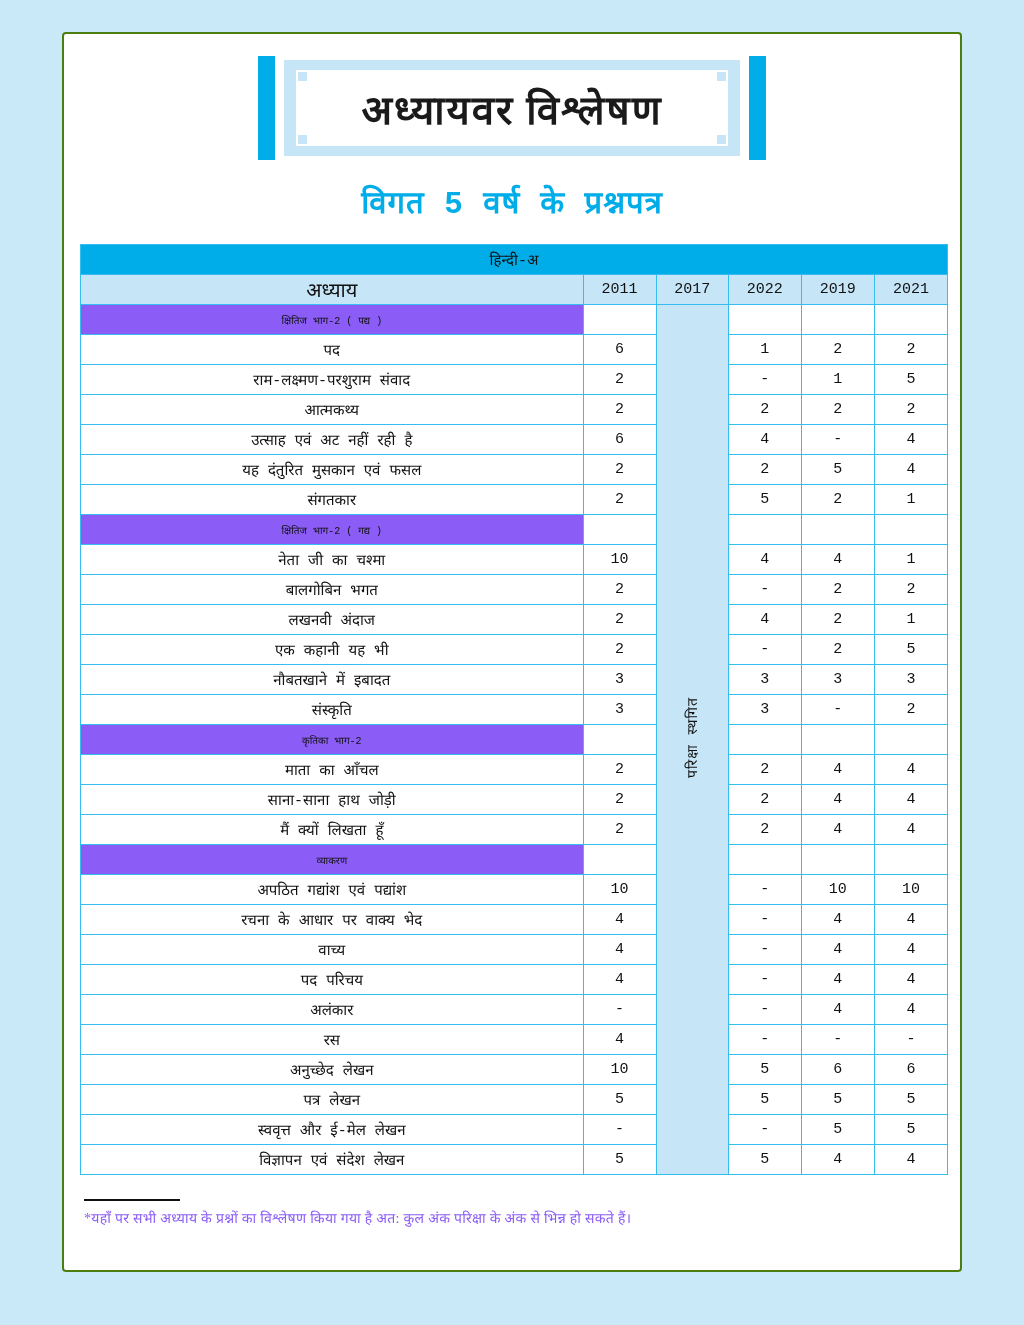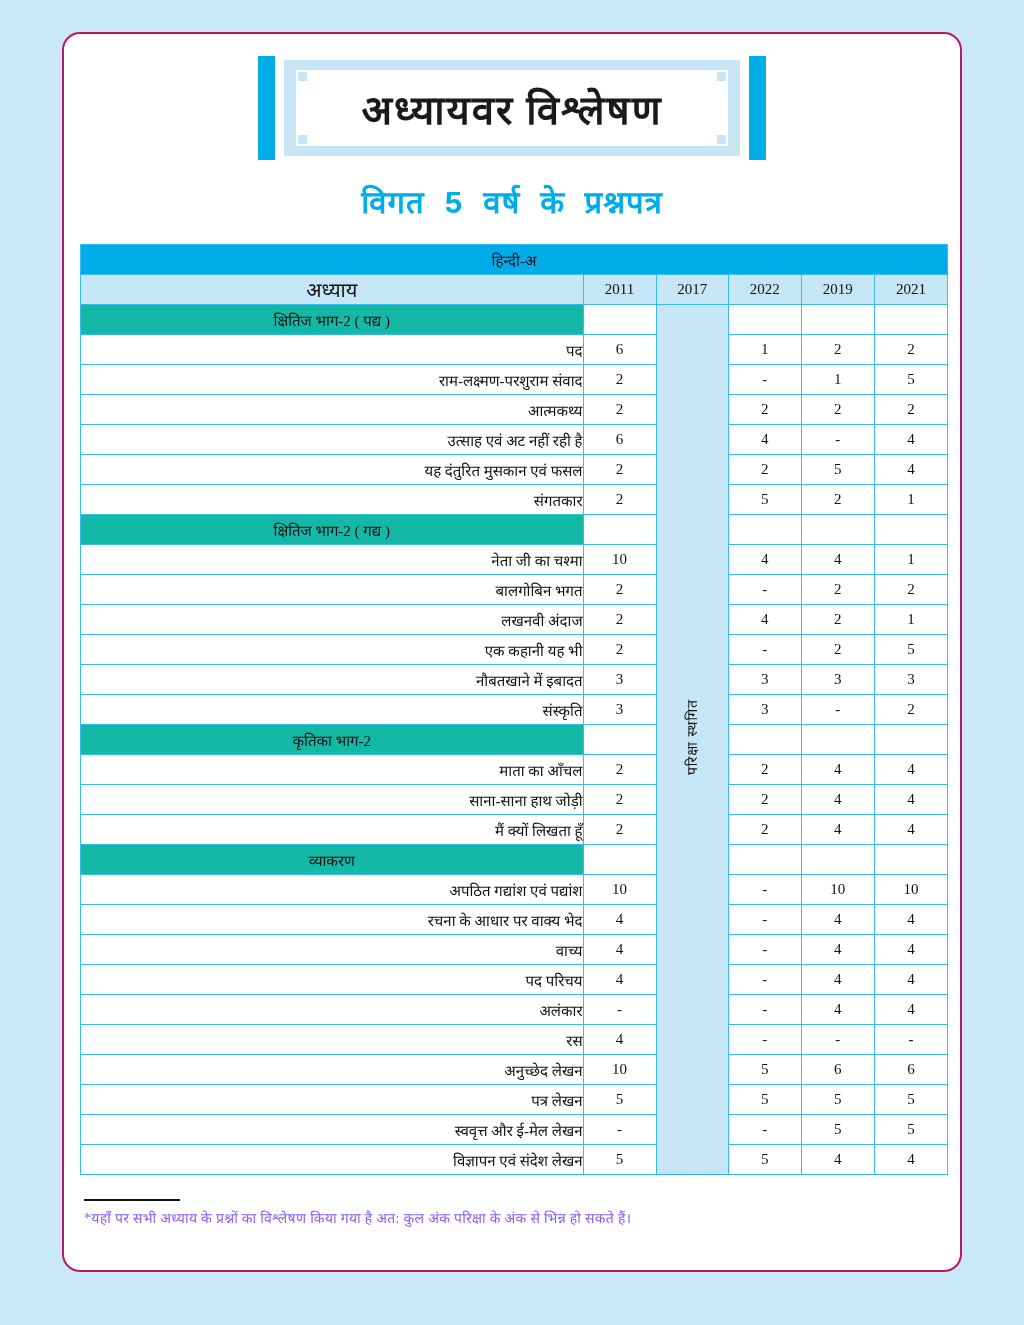--- a/index.html
+++ b/index.html
@@ -14,22 +14,22 @@
     overflow: hidden;
   }
 
   #card {
     position: absolute;
     left: 62px;
     top: 32px;
     width: 900px;
     height: 1240px;
     background: #ffffff;
-    border: 2px solid #be185d;
-    border-radius: 18px;
+    border: 2px solid #4d7c0f;
+    border-radius: 4px;
     box-sizing: border-box;
   }
 
   
   .banner-wrap {
     position: relative;
     margin: 22px auto 0 auto;
     width: 508px;
     height: 104px;
   }
@@ -92,21 +92,21 @@
   }
 
   
   .table-wrap {
     margin: 22px 16px 0 16px;
   }
   table.analysis {
     border-collapse: collapse;
     width: 868px;
     table-layout: fixed;
-    font-family: Liberation Serif, serif;
+    font-family: Liberation Mono, monospace;
   }
   table.analysis td, table.analysis th {
     border: 1px solid #35bdf0;
     padding: 0;
     height: 29px;
     font-size: 15px;
     font-weight: normal;
     color: #111;
   }
 
@@ -121,28 +121,28 @@
   .col-head {
     background: #c6e6f8;
     text-align: center;
     font-size: 17px;
     font-weight: bold;
     height: 30px;
   }
   .col-head.chapter { font-size: 20px; font-weight: normal; }
 
   .section-row td.sec-label {
-    background: #14b8a6;
-    text-align: center;
-    font-size: 15px;
+    background: #8b5cf6;
+    text-align: center;
+    font-size: 10px;
   }
   .section-row td.blank { background: #ffffff; }
 
   td.chapter-cell {
-    text-align: right;
+    text-align: center;
     padding-left: 7px;
     font-size: 15px;
   }
   td.num {
     text-align: center;
     font-size: 15px;
   }
   td.merged-2021 {
     background: #c6e6f8;
     text-align: center;

